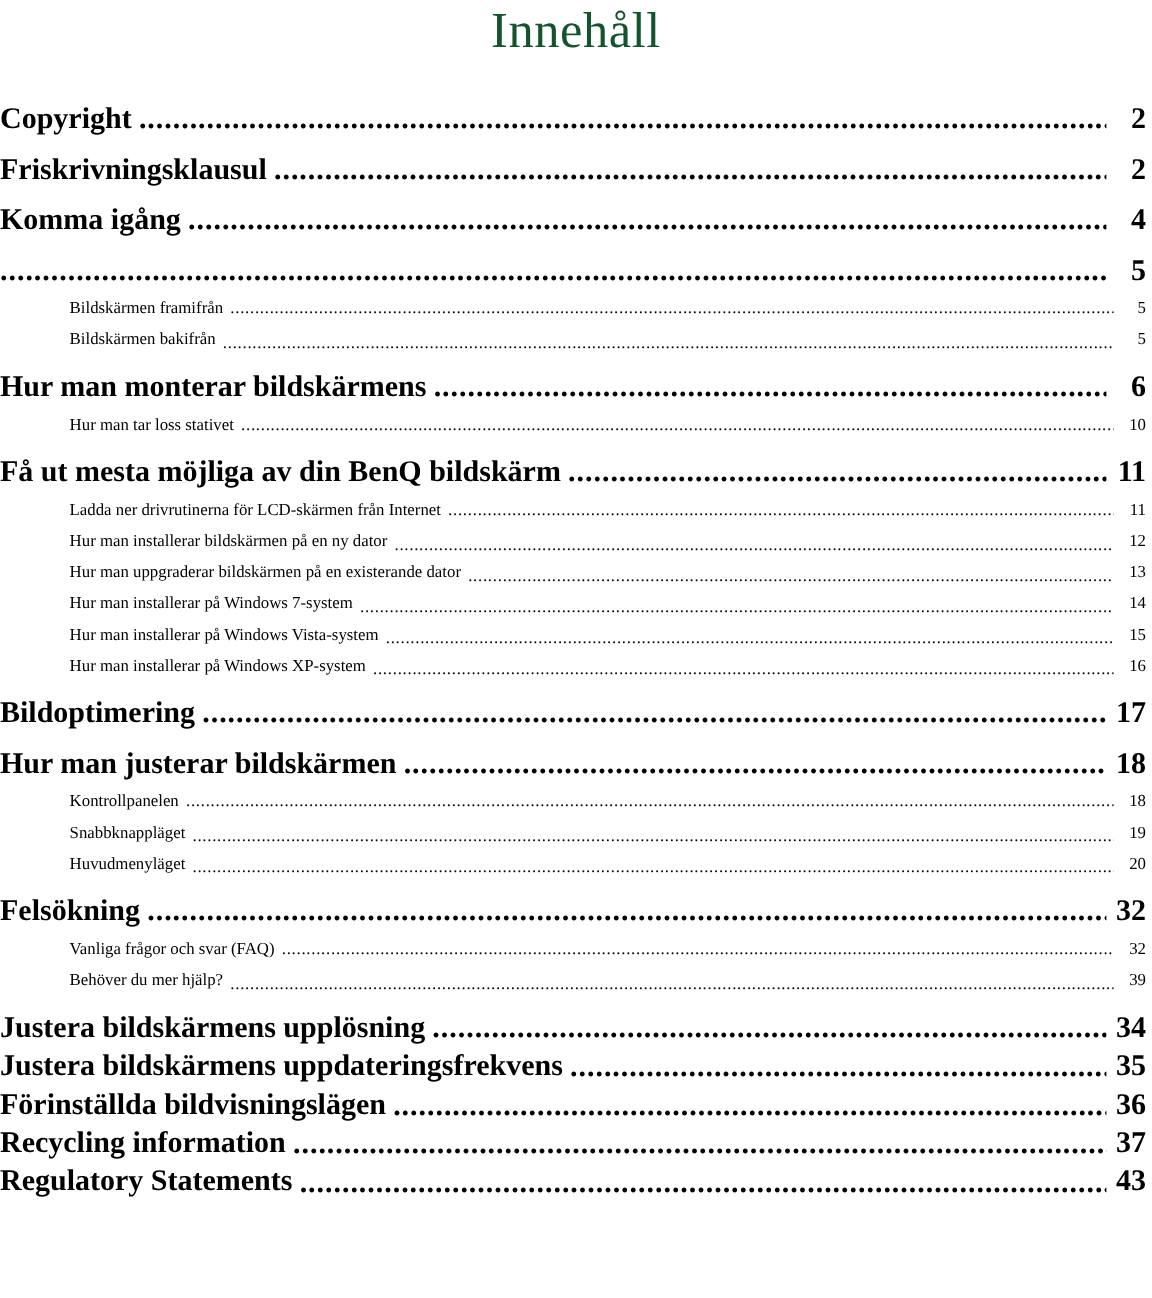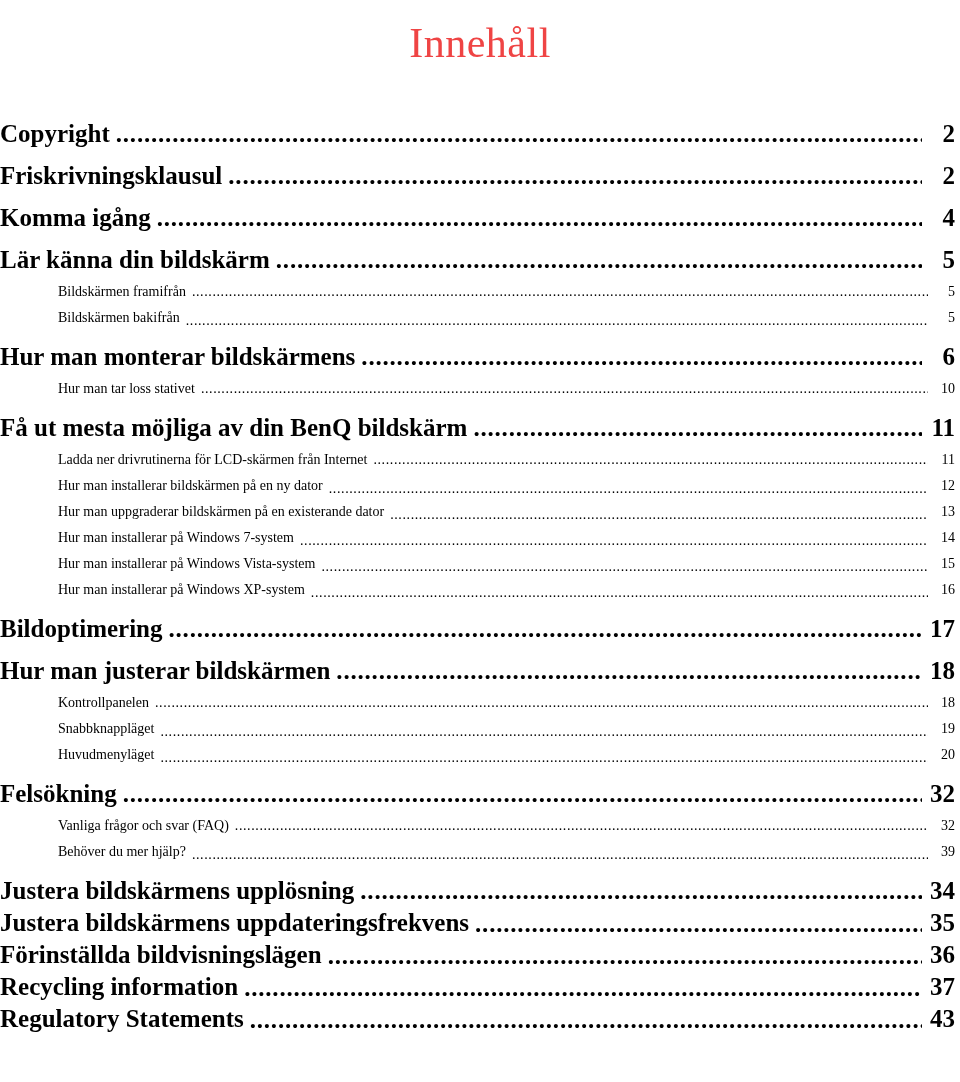--- a/index.html
+++ b/index.html
@@ -26,24 +26,24 @@
   }
 
   
   .toc-title {
     text-align: center;
     font-family: "Liberation Serif", "DejaVu Serif", serif;
     font-size: 42px;
     font-weight: 400;
     line-height: 1;
     letter-spacing: 0.5px;
-    margin: 17px;
+    margin: 0;
     padding-top: 5px;
     padding-bottom: 0;
-    color: #ef4444;
+    color: #14532d;
   }
 
   
   .toc-list {
     margin: 0;
     padding: 0;
     list-style: none;
     position: relative;
     top: 24px;
   }
@@ -127,21 +127,20 @@
         <span class="toc-label">Friskrivningsklausul</span>
         <span class="toc-leader"></span>
         <span class="toc-page">2</span>
       </li>
       <li class="toc-entry lvl1">
         <span class="toc-label">Komma igång</span>
         <span class="toc-leader"></span>
         <span class="toc-page">4</span>
       </li>
       <li class="toc-entry lvl1">
-        <span class="toc-label">Lär känna din bildskärm</span>
         <span class="toc-leader"></span>
         <span class="toc-page">5</span>
       </li>
       <li class="toc-entry lvl2">
         <span class="toc-label">Bildskärmen framifrån</span>
         <span class="toc-leader"></span>
         <span class="toc-page">5</span>
       </li>
       <li class="toc-entry lvl2 tight">
         <span class="toc-label">Bildskärmen bakifrån</span>

